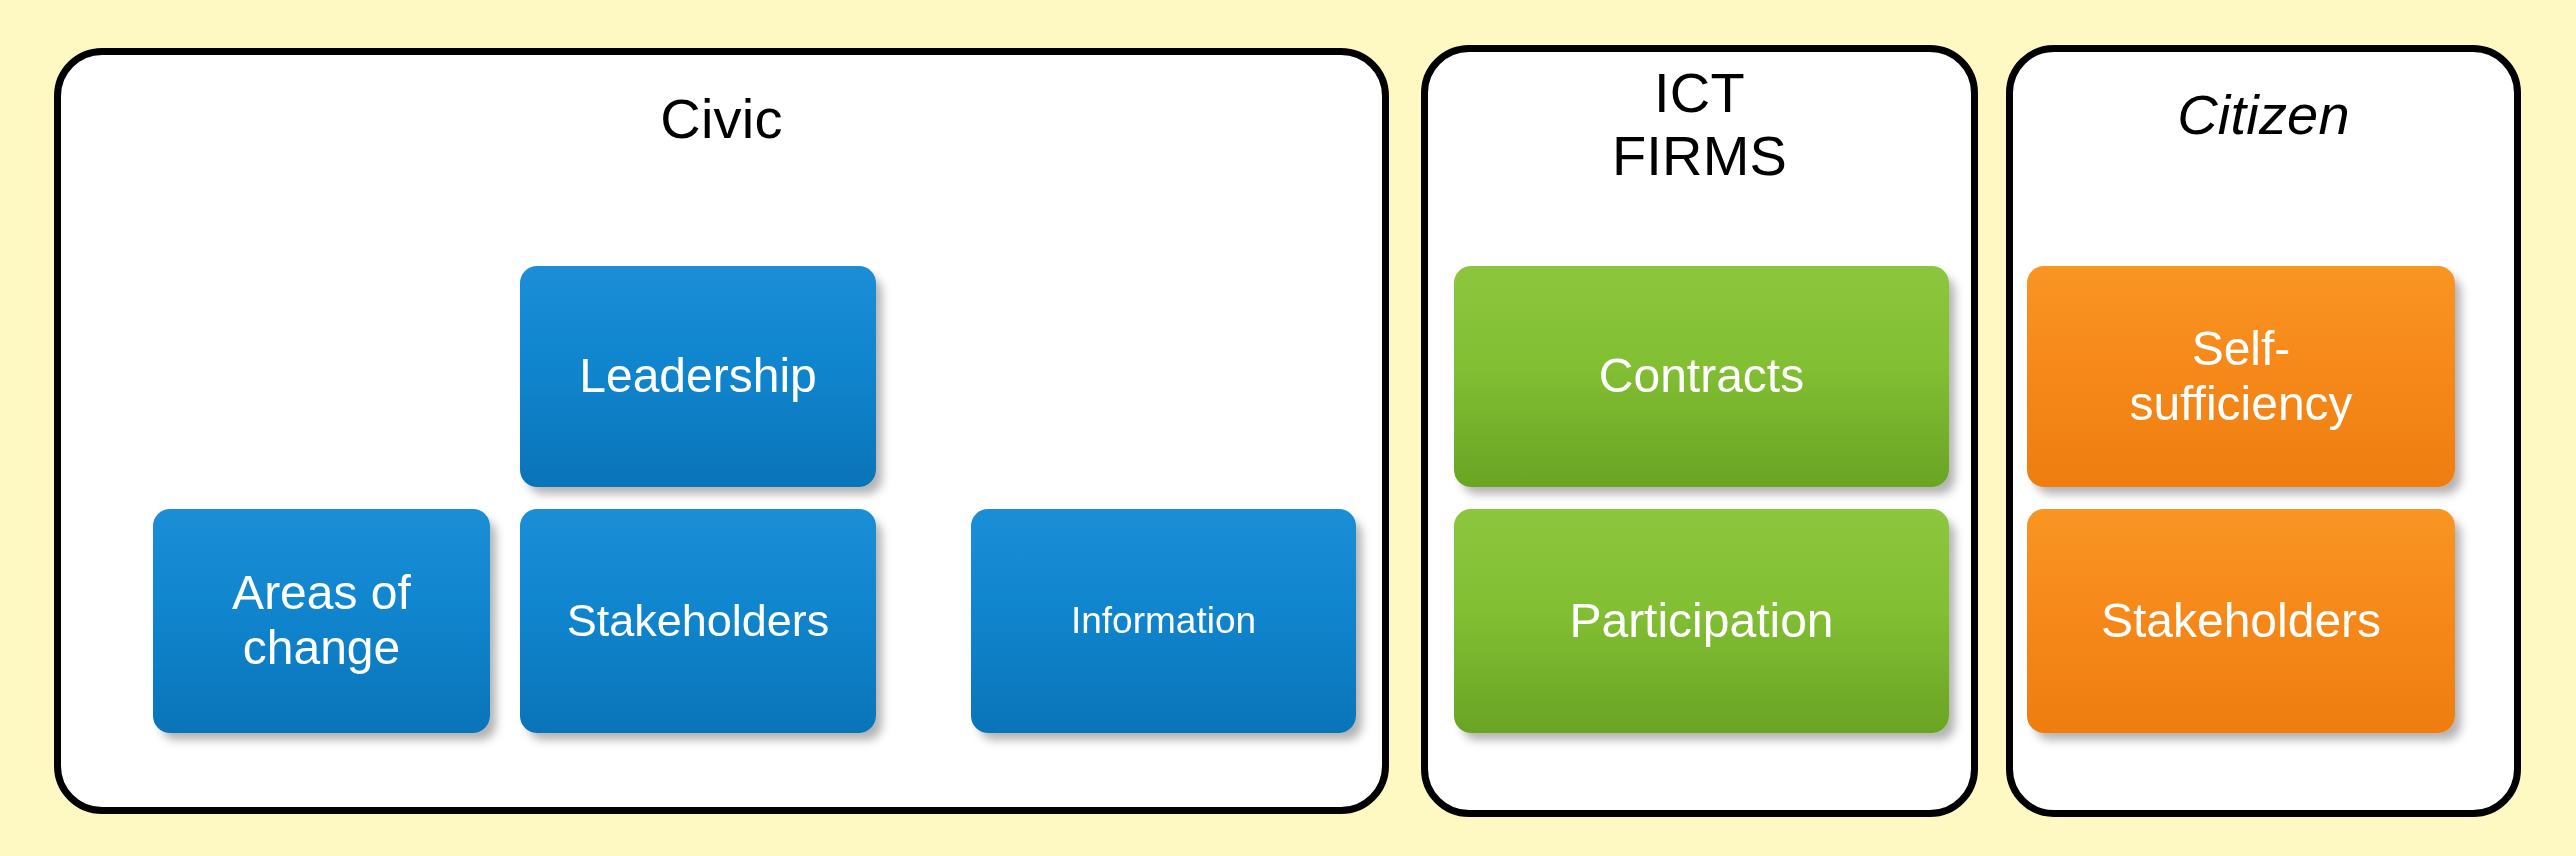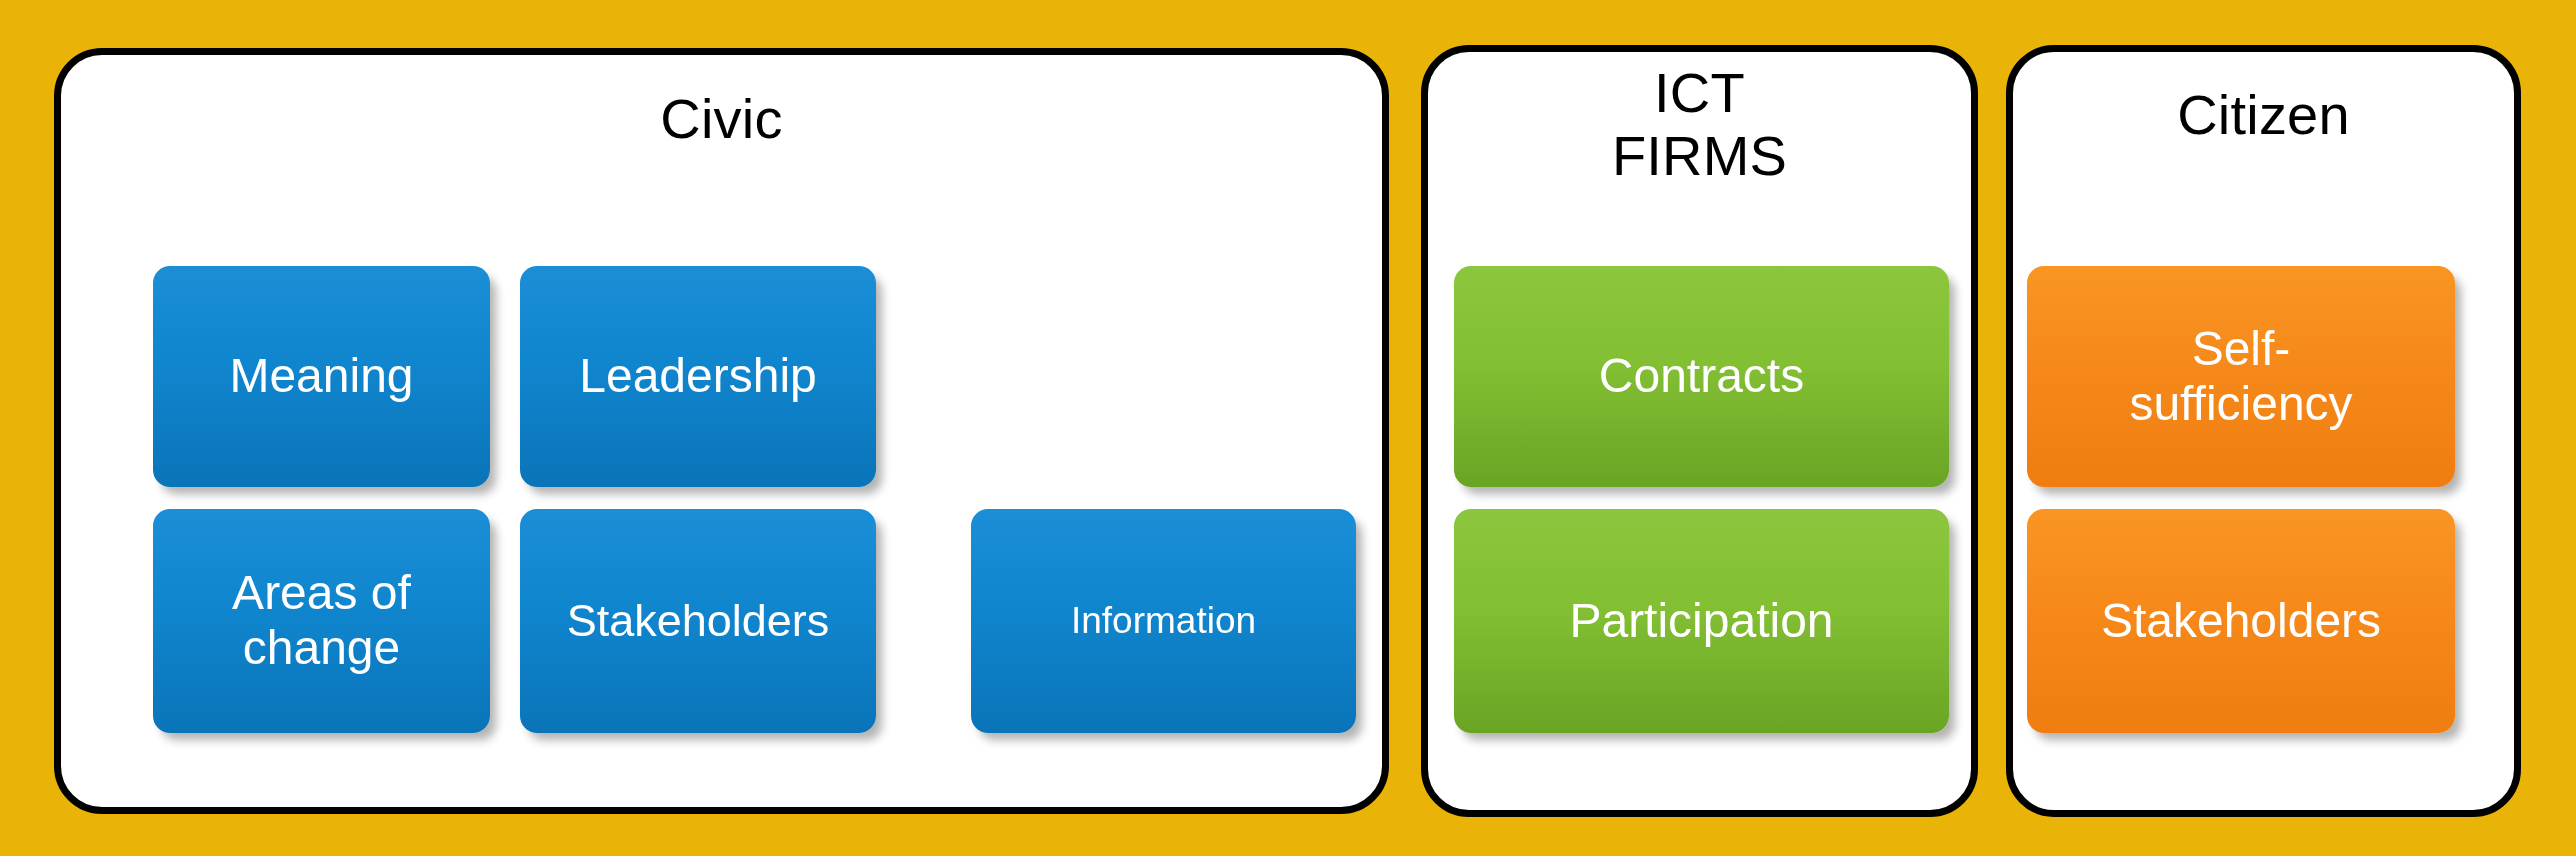--- a/index.html
+++ b/index.html
@@ -11,21 +11,21 @@
     width: 2576px;
     height: 857px;
     font-family: "Liberation Sans", sans-serif;
     overflow: hidden;
   }
 
   #diagram {
     position: relative;
     width: 2576px;
     height: 857px;
-    background: #eab308;
+    background: #fef9c3;
   }
 
   
   .group {
     position: absolute;
     box-sizing: border-box;
     background: #ffffff;
     border: 7px solid #000000;
     border-radius: 48px;
   }
@@ -109,42 +109,41 @@
   .fs-sm  { font-size: 37px; }
 </style>
 </head>
 <body>
 
 <div id="diagram">
 
   <div class="group" id="group-civic"></div>
   <div class="group-title" style="left:54px; top:88px; width:1335px; font-size:56px;">Civic</div>
 
-  <div class="node node-blue civic-c1 row-1 fs-lg">Meaning</div>
 
   <div class="node node-blue civic-c2 row-1 fs-lg">Leadership</div>
 
 
   <div class="node node-blue civic-c1 row-2 fs-lg">Areas of
 change</div>
 
   <div class="node node-blue civic-c2 row-2 fs-md">Stakeholders</div>
 
   <div class="node node-blue civic-c3 row-2 fs-sm">Information</div>
 
   <div class="group" id="group-ict"></div>
   <div class="group-title" style="left:1421px; top:62px; width:557px; font-size:56px;">ICT
 FIRMS</div>
 
   <div class="node node-green ict-col row-1 fs-lg">Contracts</div>
 
   <div class="node node-green ict-col row-2 fs-lg">Participation</div>
 
   <div class="group" id="group-citizen"></div>
-  <div class="group-title" style="left:2006px; top:84px; width:515px; font-size:56px;">Citizen</div>
+  <div class="group-title" style="left:2006px; top:84px; width:515px; font-size:56px;font-style:italic;">Citizen</div>
 
   <div class="node node-orange citizen-col row-1 fs-lg">Self-
 sufficiency</div>
 
   <div class="node node-orange citizen-col row-2 fs-lg">Stakeholders</div>
 
 </div>
 
 
 </body></html>

